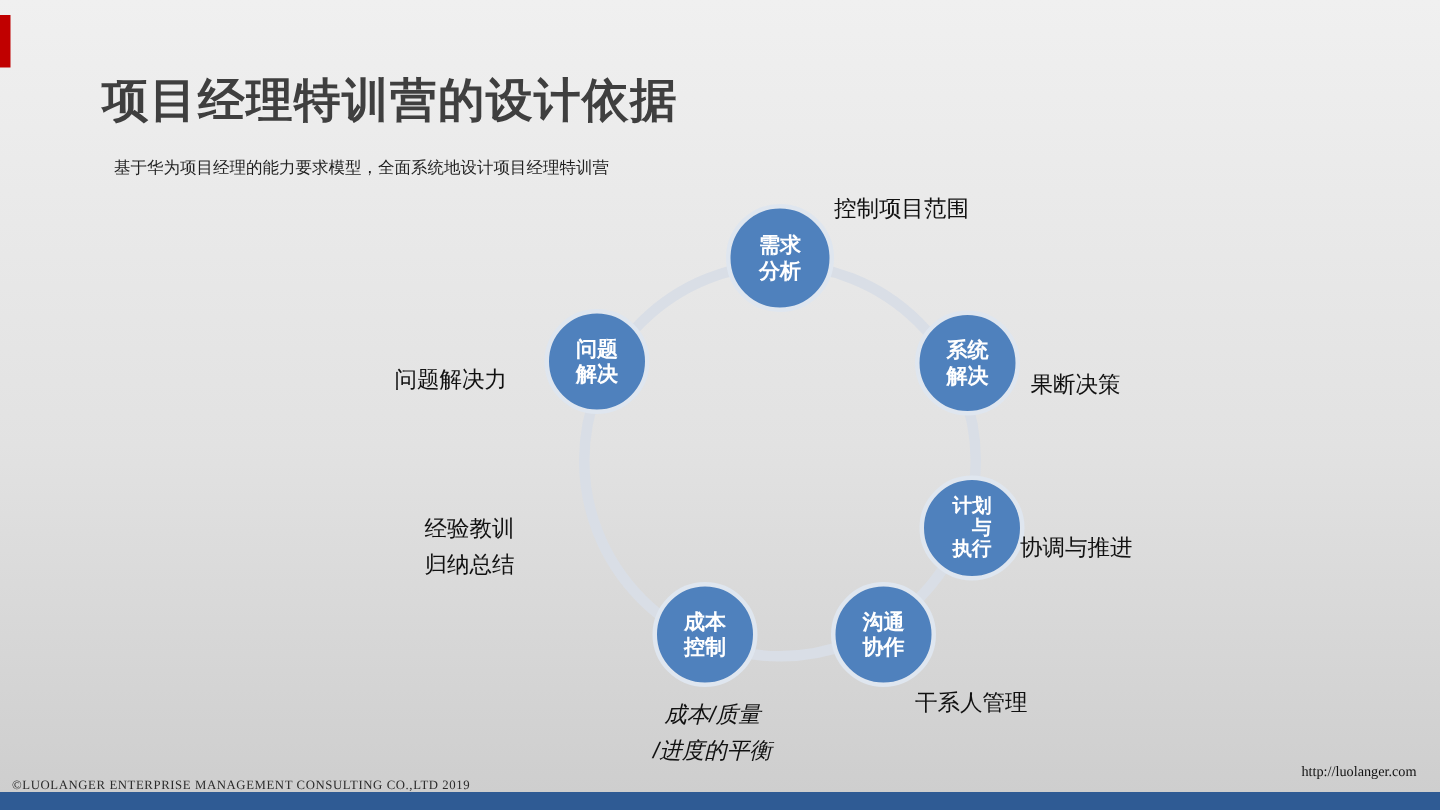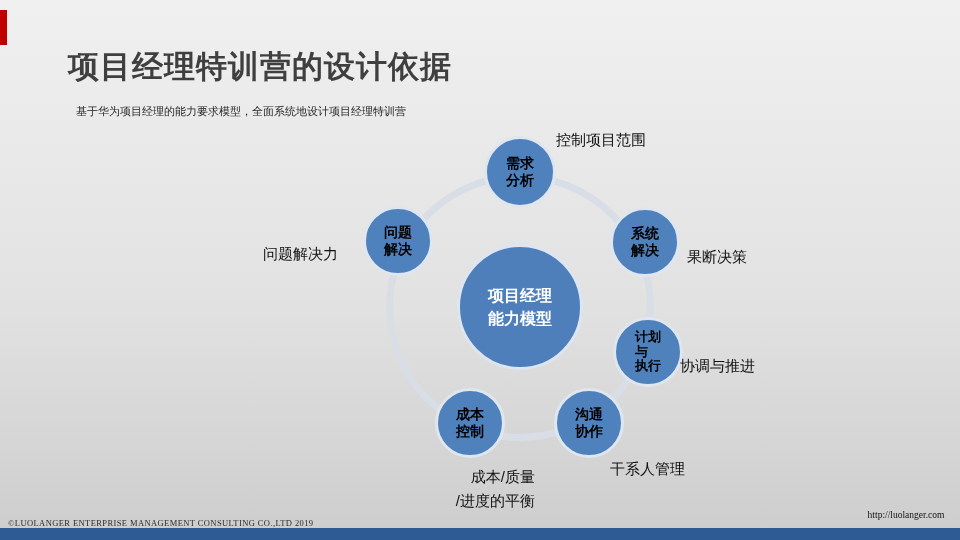--- a/index.html
+++ b/index.html
@@ -66,28 +66,28 @@
     white-space: pre-line;
     z-index: 2;
   }
 
   .sat {
     position: absolute;
     width: 70px; height: 70px;
     border-radius: 50%;
     background: #4f81bd;
     border: 3px solid #dfe6ef;
-    color: #000000;
+    color: #ffffff;
     font-size: 14px;
     font-weight: bold;
     line-height: 1.25;
     display: flex;
     align-items: center;
     justify-content: center;
-    text-align: left;
+    text-align: right;
     white-space: pre-line;
     z-index: 3;
   }
   .s0 { left: 484px; top: 136px; width: 72px; height: 72px; } 
   .s1 { left: 610px; top: 207px; }                             
   .s2 { left: 613px; top: 317px; font-size: 13px; line-height: 1.15; } 
   .s3 { left: 554px; top: 388px; }                             
   .s4 { left: 435px; top: 388px; }                             
   .s5 { left: 361px; top: 316px; }                             
   .s6 { left: 363px; top: 206px; }                             
@@ -97,21 +97,21 @@
     font-size: 15px;
     color: #111111;
     white-space: pre-line;
     line-height: 1.6;
     z-index: 4;
   }
   .a0 { left: 556px; top: 128px; }                 
   .a1 { left: 687px; top: 245px; }                 
   .a2 { left: 680px; top: 354px; }                 
   .a3 { left: 610px; top: 457px; }                 
-  .a4 { left: 415px; top: 465px; width: 120px; text-align: right; } 
+  .a4 { left: 415px; top: 465px; width: 120px; text-align: center; font-style: italic; } 
   .a5 { left: 283px; top: 341px; }                 
   .a6 { left: 263px; top: 242px; }                 
 
   
   .bottom-bar {
     position: absolute;
     left: 0; bottom: 0;
     width: 960px; height: 12px;
     background: #2f5b94;
     z-index: 5;
@@ -143,22 +143,20 @@
 
 <div class="slide">
 
   <div class="accent-red"></div>
 
   <h1 class="title">项目经理特训营的设计依据</h1>
   <div class="subtitle">基于华为项目经理的能力要求模型，全面系统地设计项目经理特训营</div>
 
   <div class="ring"></div>
 
-  <div class="center-circle">项目经理
-能力模型</div>
 
   <div class="sat s0">需求
 分析</div>
   <div class="sat s1">系统
 解决</div>
   <div class="sat s2">计划
 与
 执行</div>
   <div class="sat s3">沟通
 协作</div>
@@ -166,19 +164,21 @@
 控制</div>
   <div class="sat s6">问题
 解决</div>
 
   <div class="ann a0">控制项目范围</div>
   <div class="ann a1">果断决策</div>
   <div class="ann a2">协调与推进</div>
   <div class="ann a3">干系人管理</div>
   <div class="ann a4">成本/质量
 /进度的平衡</div>
+  <div class="ann a5">经验教训
+归纳总结</div>
   <div class="ann a6">问题解决力</div>
 
   <div class="copyright">©LUOLANGER  ENTERPRISE MANAGEMENT CONSULTING CO.,LTD  2019</div>
   <div class="site-url">http://luolanger.com</div>
   <div class="bottom-bar"></div>
 
 </div>
 
 </body></html>

